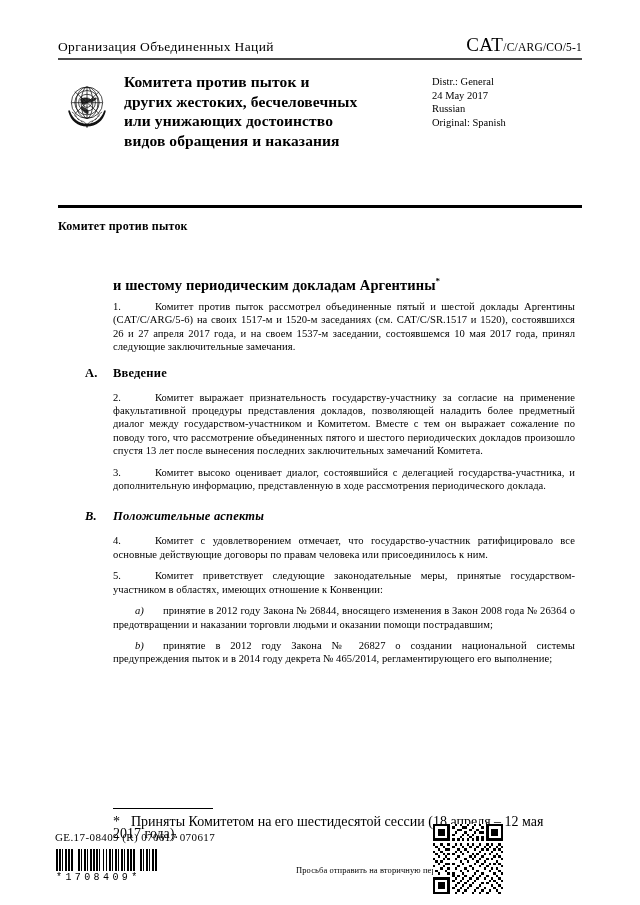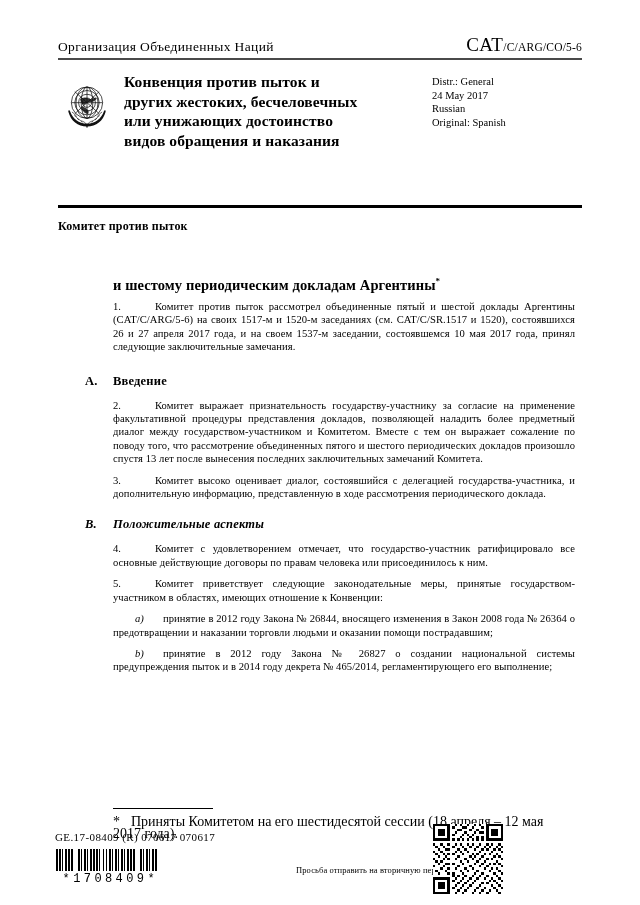--- a/index.html
+++ b/index.html
@@ -167,21 +167,21 @@
     font-weight: bold;
     font-size: 12.5px;
     letter-spacing: 0.2px;
   }
   .section-head .sec-letter {
     display: inline-block;
     width: 28px;
   }
 
   
-  .sp-a { margin-top: 20px; }
+  .sp-a { margin-top: 12px; }
   .sp-b { margin-top: 17px; font-style: italic; }
 
   
   .footnote-rule {
     position: absolute;
     left: 113px;
     top: 808px;
     width: 100px;
     height: 1px;
     background: #000000;
@@ -221,24 +221,23 @@
     height: 22px;
     background-image:
       repeating-linear-gradient(to right,
         #000 0px, #000 1.5px, #fff 1.5px, #fff 3px,
         #000 3px, #000 5px, #fff 5px, #fff 6.2px,
         #000 6.2px, #000 7px, #fff 7px, #fff 9.3px,
         #000 9.3px, #000 11.2px, #fff 11.2px, #fff 12.4px);
   }
   .barcode .bcnum {
     margin-top: 1px;
-    font-size: 12px;
+    font-size: 10px;
     letter-spacing: 3.4px;
     font-family: "Liberation Mono", "DejaVu Sans Mono", monospace;
-    text-align: right;
   }
 
   .recycle-line {
     position: absolute;
     left: 296px;
     top: 861px;
     font-size: 8.5px;
     letter-spacing: 0.1px;
     white-space: nowrap;
     display: flex;
@@ -256,21 +255,21 @@
 </style>
 </head>
 <body>
 
 <div class="page">
 
   <div class="masthead">
     <div class="masthead-row">
       <div class="org-name">Организация Объединенных Наций</div>
       <div class="symbol">
-        <span class="sym-main">CAT</span><span class="sym-sub">/C/ARG/CO/5-6</span>
+        <span class="sym-main">CAT</span><span class="sym-sub">/C/ARG/CO/5-1</span>
       </div>
     </div>
   </div>
   <div class="rule-thin"></div>
 
   <div class="title-band">
 
     <div class="un-emblem">
       <svg viewBox="0 0 100 100" width="58" height="58" aria-hidden="true">
         <g fill="none" stroke="#111" stroke-width="1.3">
@@ -301,21 +300,21 @@
             <path d="M67 73 q-6 3 -9 7"></path>
               <path d="M60 77 q-6 2 -9 6"></path>
             <path d="M47 84 q3 2 3 5"></path>
               <path d="M53 84 q-3 2 -3 5"></path>
           </g>
         </g>
       </svg>
     </div>
 
     <div class="conv-title">
-      <div>Конвенция против пыток и</div>
+      <div>Комитета против пыток и</div>
       <div>других жестоких, бесчеловечных</div>
       <div>или унижающих достоинство</div>
       <div>видов обращения и наказания</div>
     </div>
 
     <div class="distr-block">
       <div>Distr.: General</div>
       <div>24 May 2017</div>
       <div>Russian</div>
       <div>Original: Spanish</div>

